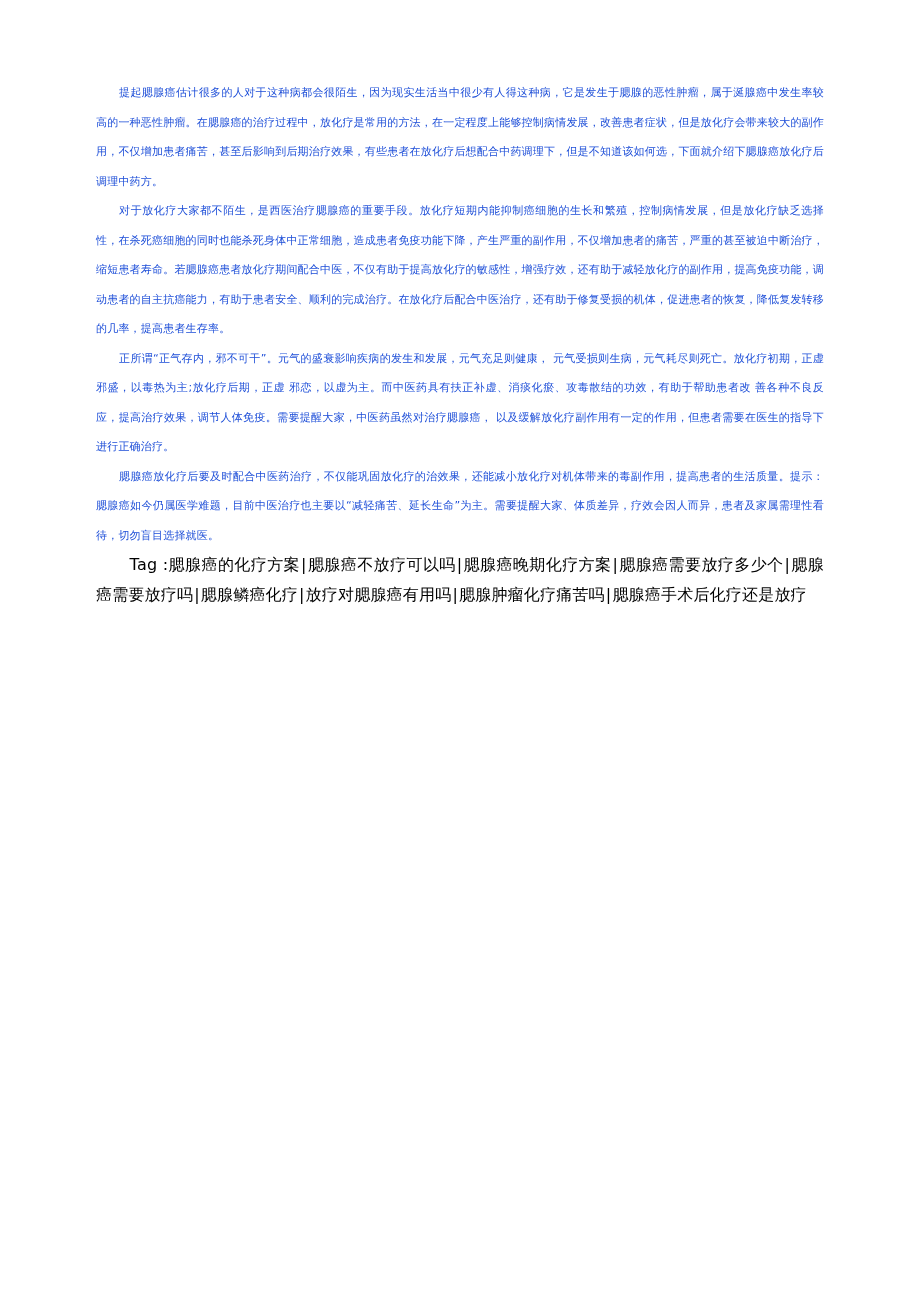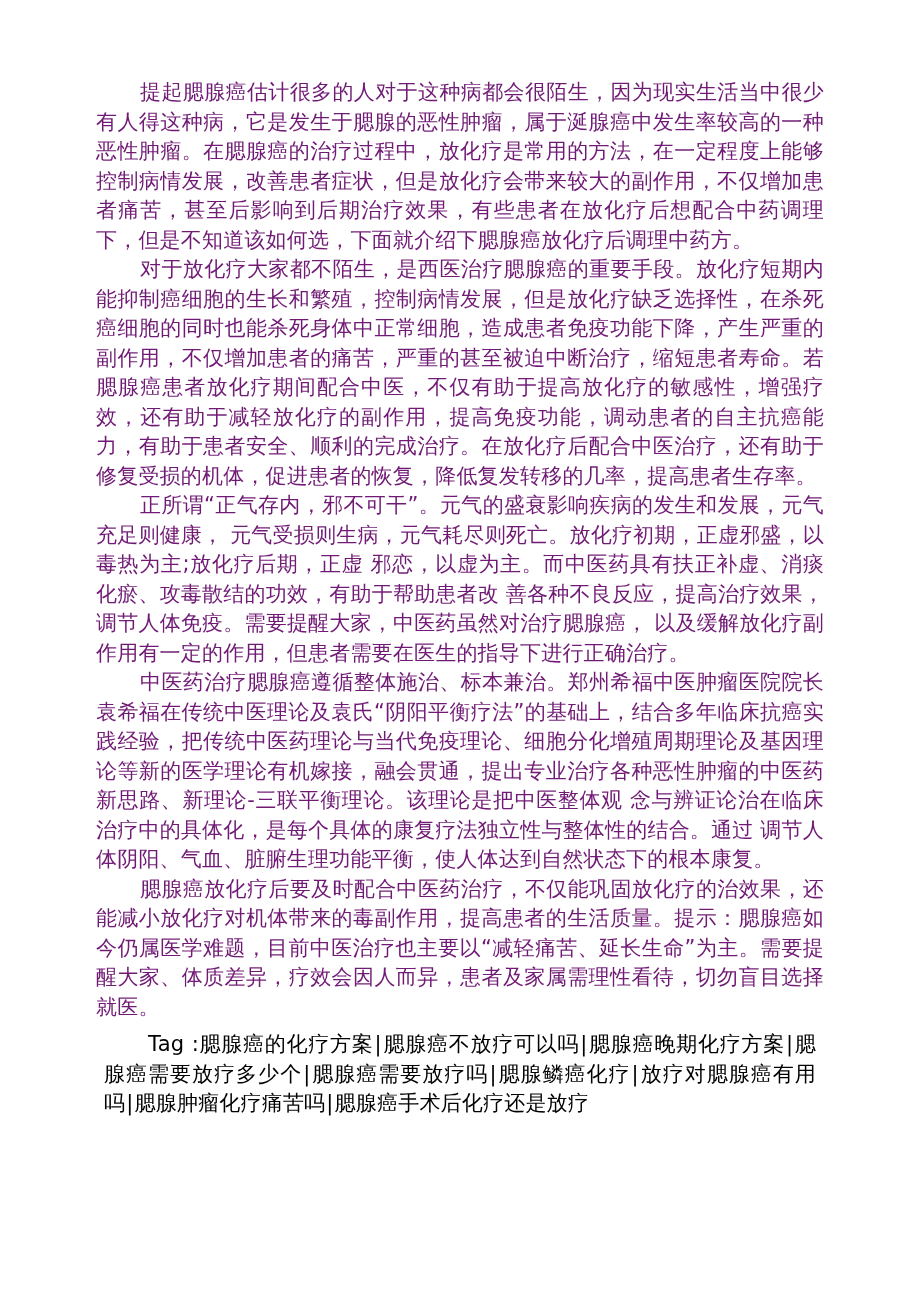--- a/index.html
+++ b/index.html
@@ -22,52 +22,51 @@
     box-sizing: border-box;
   }
   .content {
     position: absolute;
     left: 96px;
     top: 78px;
     width: 728px;
   }
   .para {
     margin: 0;
-    font-size: 21px;
+    font-size: 11px;
     line-height: 29.5px;
     text-align: justify;
     text-justify: inter-ideograph;
     letter-spacing: 0.2px;
-    color: #701a75;
+    color: #1d4ed8;
     word-break: break-all;
   }
   .para.indent {
     text-indent: 2.1em;
   }
   .tag-block {
-    margin: 8px;
-    font-size: 21px;
+    margin: 0;
+    font-size: 16px;
     line-height: 29.5px;
     text-align: justify;
     text-justify: inter-ideograph;
     letter-spacing: 0.2px;
     text-indent: 2.1em;
     word-break: break-all;
   }
   .tag-sep {
     padding: 0 1px;
   }
 </style>
 </head>
 <body>
 
 <div class="page">
   <div class="content">
     <p class="para indent">提起腮腺癌估计很多的人对于这种病都会很陌生，因为现实生活当中很少有人得这种病，它是发生于腮腺的恶性肿瘤，属于涎腺癌中发生率较高的一种恶性肿瘤。在腮腺癌的治疗过程中，放化疗是常用的方法，在一定程度上能够控制病情发展，改善患者症状，但是放化疗会带来较大的副作用，不仅增加患者痛苦，甚至后影响到后期治疗效果，有些患者在放化疗后想配合中药调理下，但是不知道该如何选，下面就介绍下腮腺癌放化疗后调理中药方。</p>
     <p class="para indent">对于放化疗大家都不陌生，是西医治疗腮腺癌的重要手段。放化疗短期内能抑制癌细胞的生长和繁殖，控制病情发展，但是放化疗缺乏选择性，在杀死癌细胞的同时也能杀死身体中正常细胞，造成患者免疫功能下降，产生严重的副作用，不仅增加患者的痛苦，严重的甚至被迫中断治疗，缩短患者寿命。若腮腺癌患者放化疗期间配合中医，不仅有助于提高放化疗的敏感性，增强疗效，还有助于减轻放化疗的副作用，提高免疫功能，调动患者的自主抗癌能力，有助于患者安全、顺利的完成治疗。在放化疗后配合中医治疗，还有助于修复受损的机体，促进患者的恢复，降低复发转移的几率，提高患者生存率。</p>
     <p class="para indent">正所谓“正气存内，邪不可干”。元气的盛衰影响疾病的发生和发展，元气充足则健康，  元气受损则生病，元气耗尽则死亡。放化疗初期，正虚邪盛，以毒热为主;放化疗后期，正虚 邪恋，以虚为主。而中医药具有扶正补虚、消痰化瘀、攻毒散结的功效，有助于帮助患者改   善各种不良反应，提高治疗效果，调节人体免疫。需要提醒大家，中医药虽然对治疗腮腺癌，   以及缓解放化疗副作用有一定的作用，但患者需要在医生的指导下进行正确治疗。</p>
-    <p class="para indent">中医药治疗腮腺癌遵循整体施治、标本兼治。郑州希福中医肿瘤医院院长袁希福在传统中医理论及袁氏“阴阳平衡疗法”的基础上，结合多年临床抗癌实践经验，把传统中医药理论与当代免疫理论、细胞分化增殖周期理论及基因理论等新的医学理论有机嫁接，融会贯通，提出专业治疗各种恶性肿瘤的中医药新思路、新理论-三联平衡理论。该理论是把中医整体观 念与辨证论治在临床治疗中的具体化，是每个具体的康复疗法独立性与整体性的结合。通过  调节人体阴阳、气血、脏腑生理功能平衡，使人体达到自然状态下的根本康复。</p>
     <p class="para indent">腮腺癌放化疗后要及时配合中医药治疗，不仅能巩固放化疗的治效果，还能减小放化疗对机体带来的毒副作用，提高患者的生活质量。提示：腮腺癌如今仍属医学难题，目前中医治疗也主要以“减轻痛苦、延长生命”为主。需要提醒大家、体质差异，疗效会因人而异，患者及家属需理性看待，切勿盲目选择就医。</p>
     <p class="tag-block">
       <span>Tag  :</span><span id="tag-items"><span class="tag-item">腮腺癌的化疗方案</span><span class="tag-sep">|</span><span class="tag-item">腮腺癌不放疗可以吗</span><span class="tag-sep">|</span><span class="tag-item">腮腺癌晚期化疗方案</span><span class="tag-sep">|</span><span class="tag-item">腮腺癌需要放疗多少个</span><span class="tag-sep">|</span><span class="tag-item">腮腺癌需要放疗吗</span><span class="tag-sep">|</span><span class="tag-item">腮腺鳞癌化疗</span><span class="tag-sep">|</span><span class="tag-item">放疗对腮腺癌有用吗</span><span class="tag-sep">|</span><span class="tag-item">腮腺肿瘤化疗痛苦吗</span><span class="tag-sep">|</span><span class="tag-item">腮腺癌手术后化疗还是放疗</span></span>
     </p>
   </div>
 </div>
 
 </body></html>

